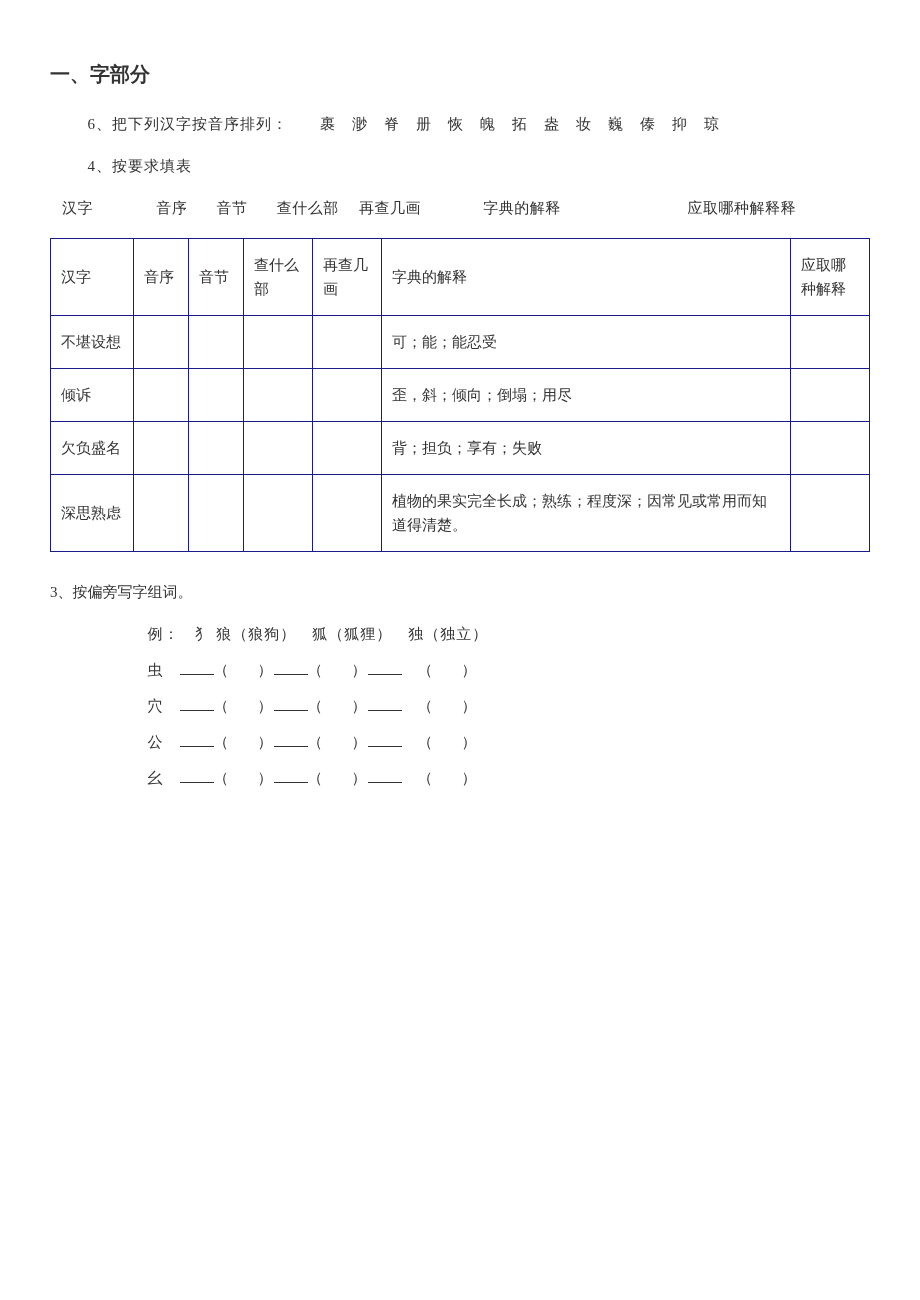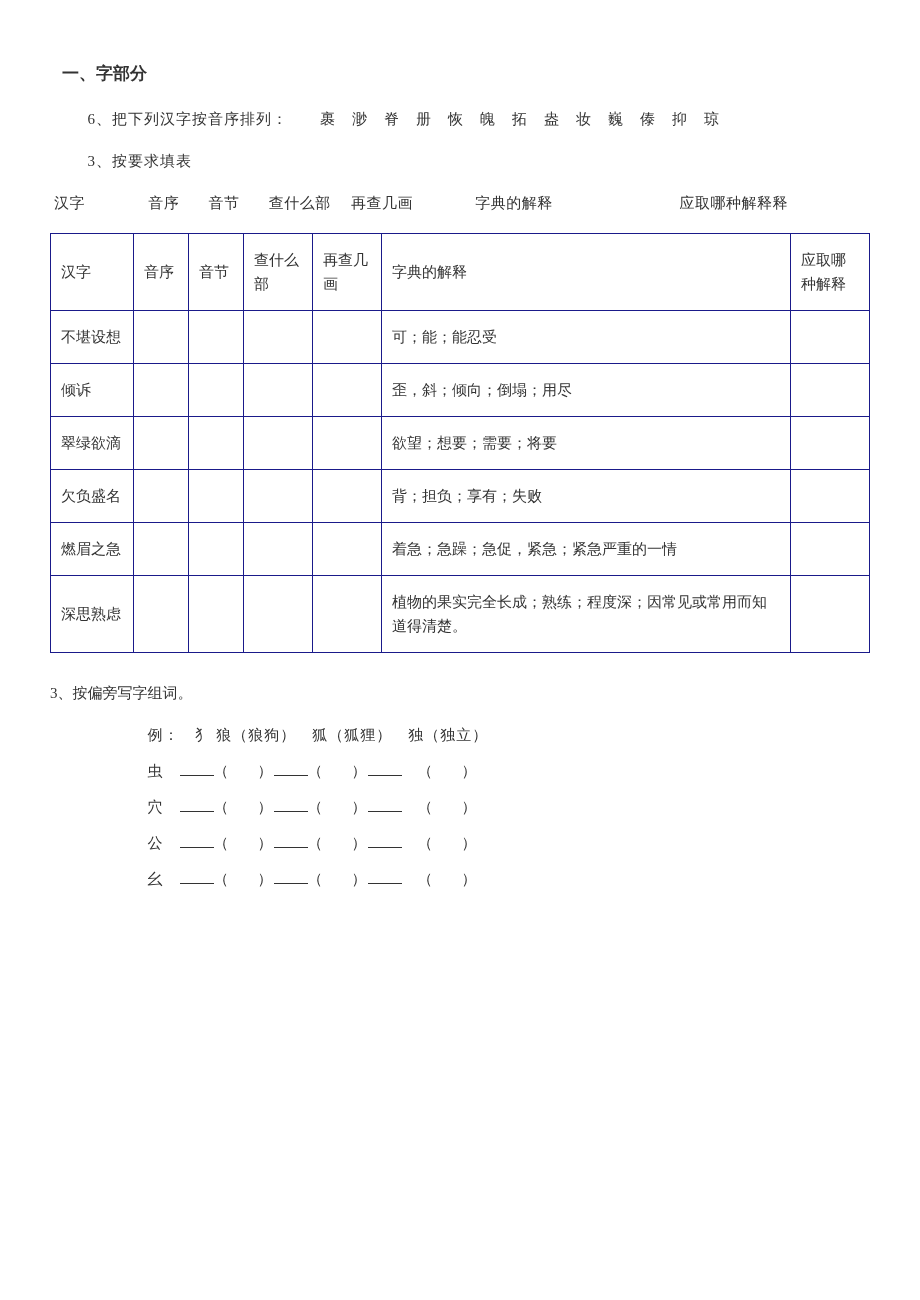--- a/index.html
+++ b/index.html
@@ -7,35 +7,35 @@
     padding: 60px 50px;
     font-family: "SimSun", "宋体", serif;
     font-size: 15px;
     color: #333;
     background: #fff;
     width: 920px;
     box-sizing: border-box;
     line-height: 1.6;
   }
   h2.section-title {
-    font-size: 17px;
+    font-size: 20px;
     font-weight: bold;
-    margin: 0 0 20px 12px;
-    font-family: Liberation Sans, sans-serif;
+    margin: 0 0 20px 0;
+    font-family: Liberation Mono, monospace;
   }
   .para {
     text-indent: 2.5em;
     margin: 8px 0 18px 0;
     letter-spacing: 1px;
   }
   .hang {
     margin: 0 0 18px 0;
   }
   .label-row {
-    margin: 10px 0 18px 4px;
+    margin: 10px 0 18px 12px;
     letter-spacing: 0.5px;
     font-family: Liberation Serif, serif;
   }
   .label-row span { display: inline-block; }
   table.main {
     border-collapse: collapse;
     width: 100%;
     margin: 0 0 28px 0;
   }
   table.main th, table.main td {
@@ -67,21 +67,21 @@
   }
   .paren-gap { display:inline-block; width:28px; }
 </style>
 </head>
 <body>
 
 <h2 class="section-title">一、字部分</h2>
 
 <p class="para">6、把下列汉字按音序排列：　　裹　渺　脊　册　恢　魄　拓　盎　妆　巍　傣　抑　琼</p>
 
-<p class="para">3、按要求填表</p>
+<p class="para">4、按要求填表</p>
 
 <div class="label-row">
   <span style="width:90px">汉字</span>
   <span style="width:56px">音序</span>
   <span style="width:56px">音节</span>
   <span style="width:78px">查什么部</span>
   <span style="width:120px">再查几画</span>
   <span style="width:200px">字典的解释</span>
   <span>应取哪种解释释</span>
 </div>
@@ -109,44 +109,26 @@
   <tr>
     <td>倾诉</td>
     <td></td>
     <td></td>
     <td></td>
     <td></td>
     <td>歪，斜；倾向；倒塌；用尽</td>
     <td></td>
   </tr>
   <tr>
-    <td>翠绿欲滴</td>
-    <td></td>
-    <td></td>
-    <td></td>
-    <td></td>
-    <td>欲望；想要；需要；将要</td>
-    <td></td>
-  </tr>
-  <tr>
     <td>欠负盛名</td>
     <td></td>
     <td></td>
     <td></td>
     <td></td>
     <td>背；担负；享有；失败</td>
-    <td></td>
-  </tr>
-  <tr>
-    <td>燃眉之急</td>
-    <td></td>
-    <td></td>
-    <td></td>
-    <td></td>
-    <td>着急；急躁；急促，紧急；紧急严重的一情</td>
     <td></td>
   </tr>
   <tr>
     <td>深思熟虑</td>
     <td></td>
     <td></td>
     <td></td>
     <td></td>
     <td>植物的果实完全长成；熟练；程度深；因常见或常用而知道得清楚。</td>
     <td></td>

